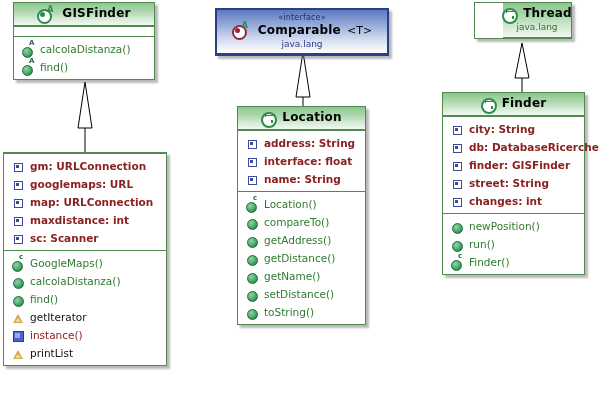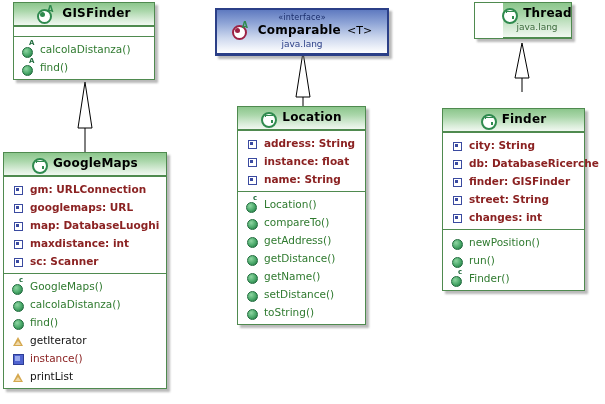--- a/index.html
+++ b/index.html
@@ -235,40 +235,32 @@
         <span class="lbl method">calcolaDistanza()</span>
       </div>
       <div class="row">
         <span class="ic ic-abs"></span>
         <span class="lbl method">find()</span>
       </div>
     </div>
   </div>
 
   <div class="uml-box" style="left:3px;top:152px;width:164px;">
-    <div class="uml-head">
-      <div class="title-row">
-        <span class="ic-cls">
-          <span class="bar"></span>
-        </span>
-        <span class="cls-name">GoogleMaps</span>
-      </div>
-    </div>
     <div class="compart">
       <div class="row">
         <span class="ic ic-field"></span>
         <span class="lbl field">gm: URLConnection</span>
       </div>
       <div class="row">
         <span class="ic ic-field"></span>
         <span class="lbl field">googlemaps: URL</span>
       </div>
       <div class="row">
         <span class="ic ic-field"></span>
-        <span class="lbl field">map: DatabaseLuoghi</span>
+        <span class="lbl field">map: URLConnection</span>
       </div>
       <div class="row">
         <span class="ic ic-field"></span>
         <span class="lbl field">maxdistance: int</span>
       </div>
       <div class="row">
         <span class="ic ic-field"></span>
         <span class="lbl field">sc: Scanner</span>
       </div>
     </div>
@@ -324,21 +316,21 @@
         <span class="cls-name">Location</span>
       </div>
     </div>
     <div class="compart">
       <div class="row">
         <span class="ic ic-field"></span>
         <span class="lbl field">address: String</span>
       </div>
       <div class="row">
         <span class="ic ic-field"></span>
-        <span class="lbl field">instance: float</span>
+        <span class="lbl field">interface: float</span>
       </div>
       <div class="row">
         <span class="ic ic-field"></span>
         <span class="lbl field">name: String</span>
       </div>
     </div>
     <div class="compart">
       <div class="row">
         <span class="ic ic-ctor"></span>
         <span class="lbl method">Location()</span>
@@ -375,21 +367,21 @@
       <div class="title-row">
         <span class="ic-cls">
           <span class="bar"></span>
         </span>
         <span class="cls-name">Thread</span>
       </div>
       <span class="pkg">java.lang</span>
     </div>
   </div>
 
-  <div class="uml-box" style="left:442px;top:108px;width:143px;">
+  <div class="uml-box" style="left:442px;top:92px;width:143px;">
     <div class="uml-head">
       <div class="title-row">
         <span class="ic-cls">
           <span class="bar"></span>
         </span>
         <span class="cls-name">Finder</span>
       </div>
     </div>
     <div class="compart">
       <div class="row">

